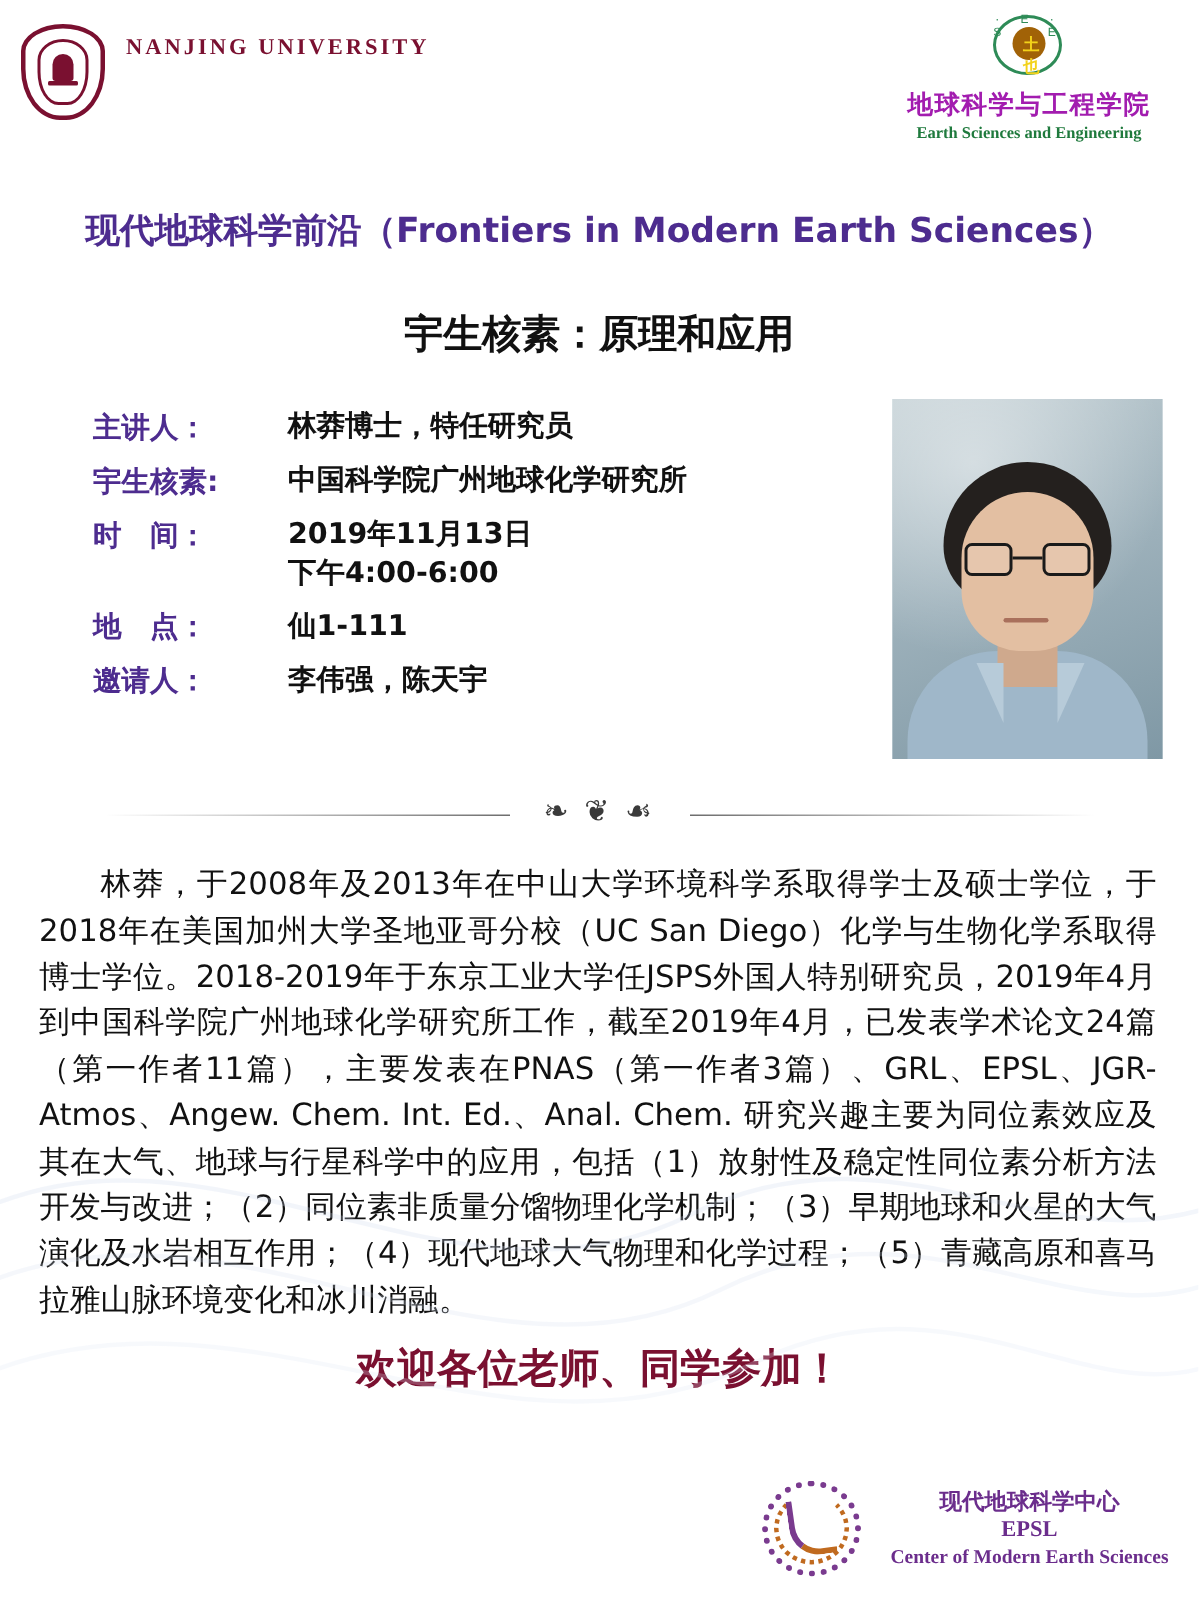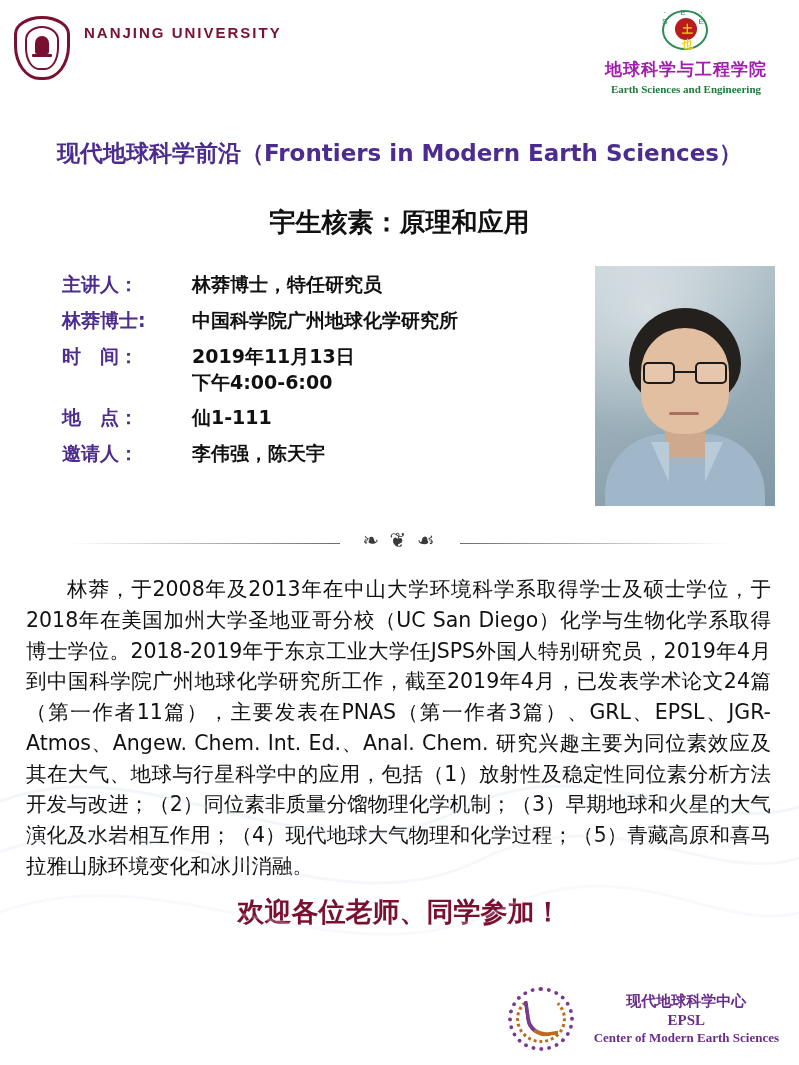--- a/index.html
+++ b/index.html
@@ -80,21 +80,21 @@
   }
   .nju-cn {
     font-family: "DejaVu Serif", serif;
     font-size: 40px;
     font-weight: bold;
     color: #7a1030;
     letter-spacing: 4px;
     line-height: 1.05;
   }
   .nju-en {
-    font-family: Liberation Sans, sans-serif;
+    font-family: Liberation Serif, serif;
     font-size: 15px;
     font-weight: bold;
     color: #7a1030;
     letter-spacing: 2px;
     margin-top: 4px;
   }
   .ese-logo {
     position: absolute;
     right: 18px;
     top: 8px;
@@ -115,21 +115,21 @@
     border: 2px solid #2e8b57;
     border-radius: 50%;
     box-sizing: border-box;
   }
   .ese-mark .ball {
     position: absolute;
     left: 20px; top: 10px;
     width: 22px;
     height: 22px;
     border-radius: 50%;
-    background: #b91c1c;
+    background: #a16207;
   }
   .ese-mark .ball span {
     position: absolute;
     left: 3px; top: 4px;
     font-size: 11px;
     color: #f3d21a;
     font-weight: bold;
     font-family: "DejaVu Sans", sans-serif;
   }
   .ese-mark .dots {
@@ -486,21 +486,21 @@
   <div class="talk-title">宇生核素：原理和应用</div>
 
   <div class="info-wrap">
 
     <div class="info-table">
       <div class="info-row">
         <div class="info-label">主讲人：</div>
         <div class="info-value">林莽博士，特任研究员</div>
       </div>
       <div class="info-row">
-        <div class="info-label">林莽博士:</div>
+        <div class="info-label">宇生核素:</div>
         <div class="info-value">中国科学院广州地球化学研究所</div>
       </div>
       <div class="info-row">
         <div class="info-label">时　间：</div>
         <div class="info-value" style="white-space:pre-line">2019年11月13日
 下午4:00-6:00</div>
       </div>
       <div class="info-row">
         <div class="info-label">地　点：</div>
         <div class="info-value">仙1-111</div>

